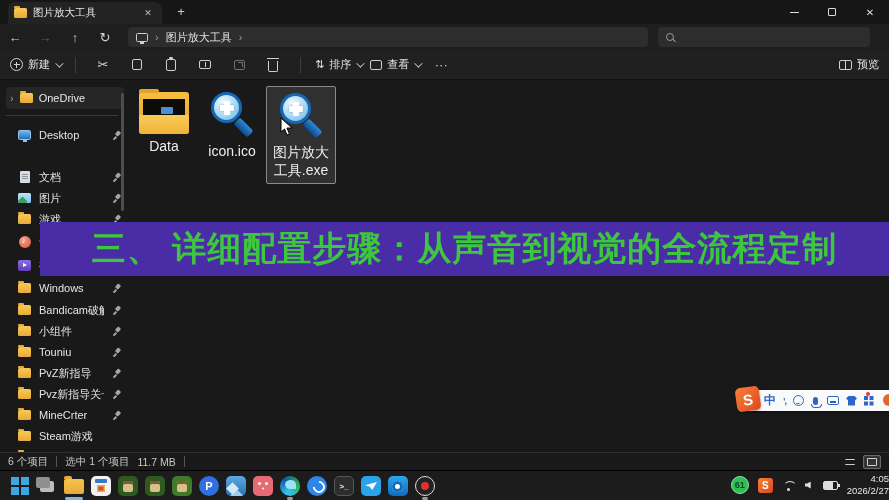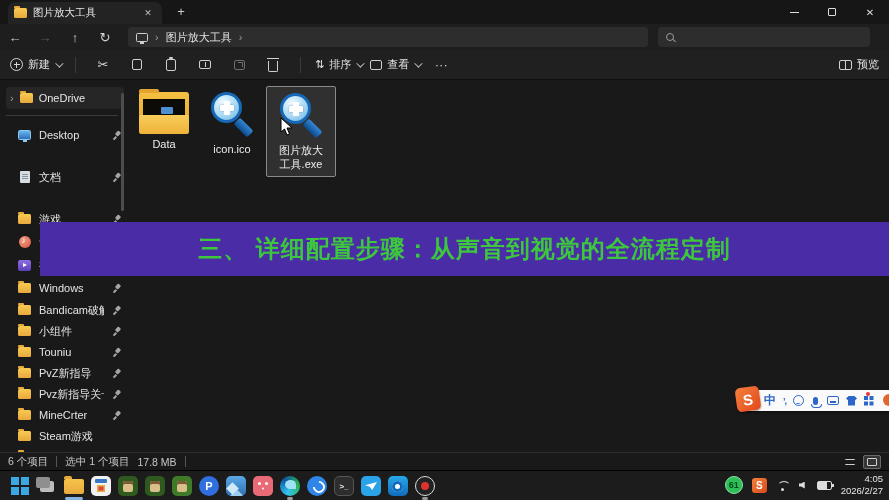--- a/index.html
+++ b/index.html
@@ -79,22 +79,22 @@
   .ic-doc::after{content:"";position:absolute;left:2px;top:3px;width:6px;height:1px;background:#8a94a0;box-shadow:0 2px 0 #8a94a0,0 4px 0 #8a94a0;}
   .ic-pic{width:13px;height:10px;background:linear-gradient(#bfe3f7,#7ec3f0);border-radius:1.5px;position:relative;overflow:hidden;flex:none;}
   .ic-pic::after{content:"";position:absolute;left:1px;bottom:-2px;width:7px;height:7px;background:#3f9e57;transform:rotate(45deg);}
   .ic-music{width:12px;height:12px;border-radius:50%;background:radial-gradient(circle at 35% 30%,#f3a08b,#d9543a);position:relative;flex:none;margin:0 .5px;}
   .ic-music::after{content:"♪";position:absolute;left:3px;top:0px;font-size:8px;color:#fff;}
   .ic-video{width:13px;height:11px;background:linear-gradient(#8d6fe3,#5b3fb8);border-radius:2px;position:relative;flex:none;}
   .ic-video::after{content:"";position:absolute;left:4.5px;top:3px;width:0;height:0;border-left:4px solid #fff;border-top:2.5px solid transparent;border-bottom:2.5px solid transparent;}
 
   
   .tile{position:absolute;width:64px;display:flex;flex-direction:column;align-items:center;gap:4px;}
-  .tile .fname{color:#ececec;font-size:11px;text-align:center;line-height:1.25;word-break:break-all;}
-  .tile.selected{background:rgba(255,255,255,.10);border:1px solid #8a8a8a;border-radius:2px;padding:5px 9px 4px;}
+  .tile .fname{color:#ececec;font-size:14px;text-align:center;line-height:1.25;word-break:break-all;}
+  .tile.selected{background:rgba(255,255,255,.10);border:1px solid #8a8a8a;border-radius:2px;padding:5px 2px 4px;}
   .bigfolder{position:relative;width:50px;height:42px;margin-top:3px;}
   .bf-back{position:absolute;left:0;top:0;width:50px;height:42px;background:linear-gradient(#f4c043,#e2a32f);border-radius:3px;}
   .bf-back::before{content:"";position:absolute;top:-3px;left:0;width:20px;height:4px;background:#e2a32f;border-radius:2px 2px 0 0;}
   .bf-slot{position:absolute;left:4px;top:7px;width:42px;height:16px;background:#0d0b07;}
   .bf-file{position:absolute;left:22px;top:15px;width:12px;height:7px;background:#4f8fd0;border-radius:1px;}
   .bf-front{position:absolute;left:0;bottom:0;width:50px;height:19px;background:linear-gradient(#f8cd58,#eeb23a);border-radius:2px 2px 3px 3px;}
   .mag{position:relative;width:48px;height:48px;}
   .mag .lens{position:absolute;left:3px;top:1px;width:31px;height:31px;border-radius:50%;border:3px solid #1667b6;background:radial-gradient(circle at 35% 30%,#f0faff,#a8d9f4 55%,#5fabde);}
   .mag .lens::before{content:"";position:absolute;left:5.5px;top:9.5px;width:14px;height:6px;background:#fff;border-radius:1px;box-shadow:0 0 2px rgba(20,80,140,.6);}
   .mag .lens::after{content:"";position:absolute;left:9.5px;top:5.5px;width:6px;height:14px;background:#fff;border-radius:1px;}
@@ -104,21 +104,21 @@
   .statusbar{position:absolute;left:0;top:452px;width:889px;height:18px;background:#191919;border-top:1px solid #2e2e2e;display:flex;align-items:center;padding:0 8px;color:#c8c8c8;font-size:10.5px;gap:8px;}
   .st-sep{width:1px;height:11px;background:#555;}
   .st-right{margin-left:auto;display:flex;gap:4px;align-items:center;}
   .vt{width:18px;height:14px;display:flex;align-items:center;justify-content:center;border-radius:2px;}
   .vt.on{background:#353535;border:1px solid #6a6a6a;}
   .vt i{width:10px;height:8px;border:1.2px solid #cfcfcf;border-radius:1px;display:block;}
   .vt.lines i{border:none;border-top:1.2px solid #cfcfcf;border-bottom:1.2px solid #cfcfcf;height:6px;}
 
   
   .banner{position:absolute;left:40px;top:222px;width:849px;height:54px;display:flex;align-items:center;justify-content:center;z-index:30;}
-  .banner span{font-size:24px;font-weight:bold;letter-spacing:1px;white-space:nowrap;}
+  .banner span{font-size:34px;font-weight:bold;letter-spacing:1px;white-space:nowrap;}
 
   
   .ime{position:absolute;left:740px;top:390px;width:149px;height:21px;background:#fafafa;border-radius:4px 0 0 4px;z-index:25;display:flex;align-items:center;gap:7px;padding-left:24px;box-shadow:0 1px 3px rgba(0,0,0,.5);}
   .ime-logo{position:absolute;left:-4px;top:-3px;width:24px;height:24px;background:linear-gradient(135deg,#f6803b,#e0481d);border-radius:5px;color:#fff;font-weight:bold;font-size:15px;display:flex;align-items:center;justify-content:center;transform:rotate(-8deg);box-shadow:0 1px 2px rgba(0,0,0,.4);}
   .ime-zh{color:#2c66c9;font-size:12px;font-weight:bold;}
   .ime-punc{color:#2c66c9;font-size:9px;font-weight:bold;letter-spacing:-1px;}
   .ime-face{width:11px;height:11px;border:1.3px solid #2c66c9;border-radius:50%;position:relative;}
   .ime-face::after{content:"";position:absolute;left:2px;top:5px;width:4px;height:2px;border-bottom:1.2px solid #2c66c9;border-radius:50%;}
   .ime-mic{width:5px;height:8px;background:#2c66c9;border-radius:3px;position:relative;margin:0 2px;}
   .ime-mic::after{content:"";position:absolute;left:-2px;bottom:-3px;width:9px;height:3px;border:1.2px solid #2c66c9;border-top:none;border-radius:0 0 4px 4px;}
@@ -160,21 +160,21 @@
   .tk-quark{background:#2f86e8;}
   .tk-quark::after{content:"";position:absolute;left:6px;top:5px;width:8px;height:8px;border:2.5px solid #fff;border-radius:50%;border-left-color:transparent;transform:rotate(45deg);}
   .tk-term{background:#2d2d2d;color:#e8e8e8;font-size:8px;font-weight:bold;display:flex;align-items:center;justify-content:center;border:1px solid #555;}
   .tk-bird{background:#2aa3e8;}
   .tk-bird::after{content:"";position:absolute;left:4px;top:6px;width:12px;height:8px;background:#fff;clip-path:polygon(0 40%,100% 0,60% 100%,40% 60%);}
   .tk-outlook{background:linear-gradient(#28a8ea,#0f6cbd);}
   .tk-outlook::after{content:"";position:absolute;left:4px;top:5px;width:11px;height:11px;background:#fff;border-radius:50%;box-shadow:inset 0 0 0 3px #0f6cbd;}
   .tk-rec{background:#222;border:1.5px solid #ddd;}
   .tk-rec::after{content:"";position:absolute;left:4.5px;top:4.5px;width:8px;height:8px;background:#e03131;border-radius:50%;}
 
-  .tray{position:absolute;right:0;top:470px;height:30px;display:flex;align-items:center;gap:9px;padding-right:6px;z-index:55;}
+  .tray{position:absolute;right:0;top:470px;height:30px;display:flex;align-items:center;gap:9px;z-index:55;}
   .badge61{width:18px;height:18px;border-radius:50%;background:#2fbf57;color:#083;color:#064d1f;font-size:9px;font-weight:bold;display:flex;align-items:center;justify-content:center;border:1.5px solid #8fe0a8;}
   .tray-sogou{width:15px;height:15px;background:linear-gradient(135deg,#f6803b,#d84a1b);border-radius:3px;color:#fff;font-size:10px;font-weight:bold;display:flex;align-items:center;justify-content:center;}
   .tray-wifi{width:14px;height:11px;position:relative;overflow:hidden;}
   .tray-wifi::before{content:"";position:absolute;left:1px;top:1px;width:12px;height:12px;border:1.4px solid #ddd;border-radius:50% 50% 0 0;border-bottom:none;border-left-color:transparent;border-right-color:transparent;transform:rotate(0deg);}
   .tray-wifi::after{content:"";position:absolute;left:5.5px;bottom:0;width:3px;height:3px;background:#ddd;border-radius:50%;}
   .tray-vol{width:6px;height:7px;background:#ddd;clip-path:polygon(0 30%,40% 30%,100% 0,100% 100%,40% 70%,0 70%);position:relative;margin-right:3px;}
   .tray-vol::after{content:"))";position:absolute;left:7px;top:-2px;color:#ddd;font-size:7px;letter-spacing:-1px;}
   .tray-bat{width:15px;height:9px;border:1.2px solid #ddd;border-radius:2px;position:relative;background:linear-gradient(90deg,#ddd 70%,transparent 70%);}
   .tray-bat::after{content:"";position:absolute;right:-3px;top:2px;width:1.5px;height:3px;background:#ddd;}
   .tray-clock{color:#e8e8e8;font-size:9.5px;text-align:right;line-height:1.3;}
@@ -277,20 +277,25 @@
         <div class="sb-item" style="top:44px">
           <span class="ic-desktop"></span>
           <span class="sb-label">Desktop</span>
           <span class="pin"></span>
         </div>
         <div class="sb-item" style="top:86px">
           <span class="ic-doc"></span>
           <span class="sb-label">文档</span>
           <span class="pin"></span>
         </div>
+        <div class="sb-item" style="top:107px">
+          <span class="ic-pic"></span>
+          <span class="sb-label">图片</span>
+          <span class="pin"></span>
+        </div>
         <div class="sb-item" style="top:128px">
           <span class="fi"></span>
           <span class="sb-label">游戏</span>
           <span class="pin"></span>
         </div>
         <div class="sb-item" style="top:151px">
           <span class="ic-music"></span>
           <span class="sb-label">音乐</span>
         </div>
         <div class="sb-item" style="top:174px">
@@ -366,21 +371,21 @@
           </div>
           <span class="fname">图片放大工具.exe</span>
         </div>
       </div>
     </div>
 
     <div class="statusbar">
       <span>6 个项目</span>
       <span class="st-sep"></span>
       <span>选中 1 个项目</span>
-      <span>17.8 MB</span>
+      <span>11.7 MB</span>
       <span class="st-sep"></span>
       <div class="st-right">
         <span class="vt lines">
             <i></i>
           </span>
         <span class="vt on">
             <i></i>
           </span>
       </div>
     </div>

